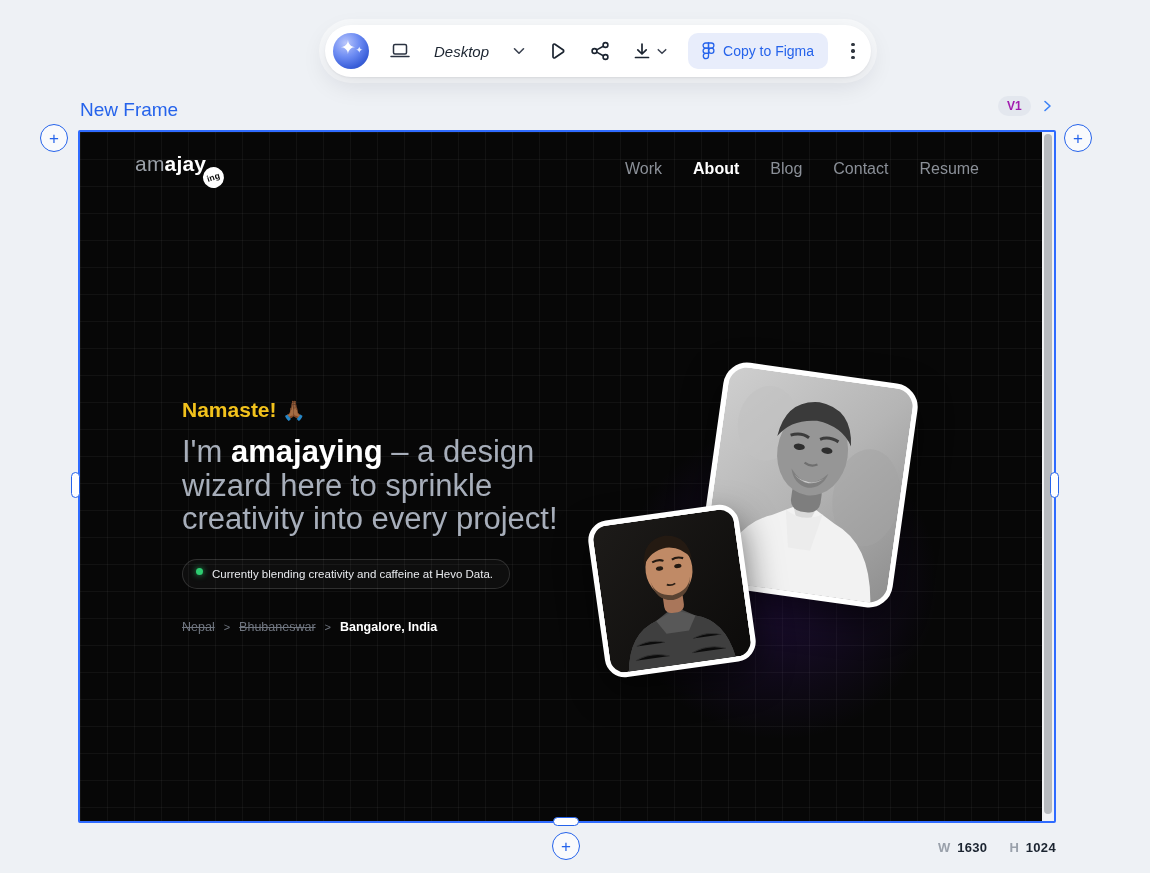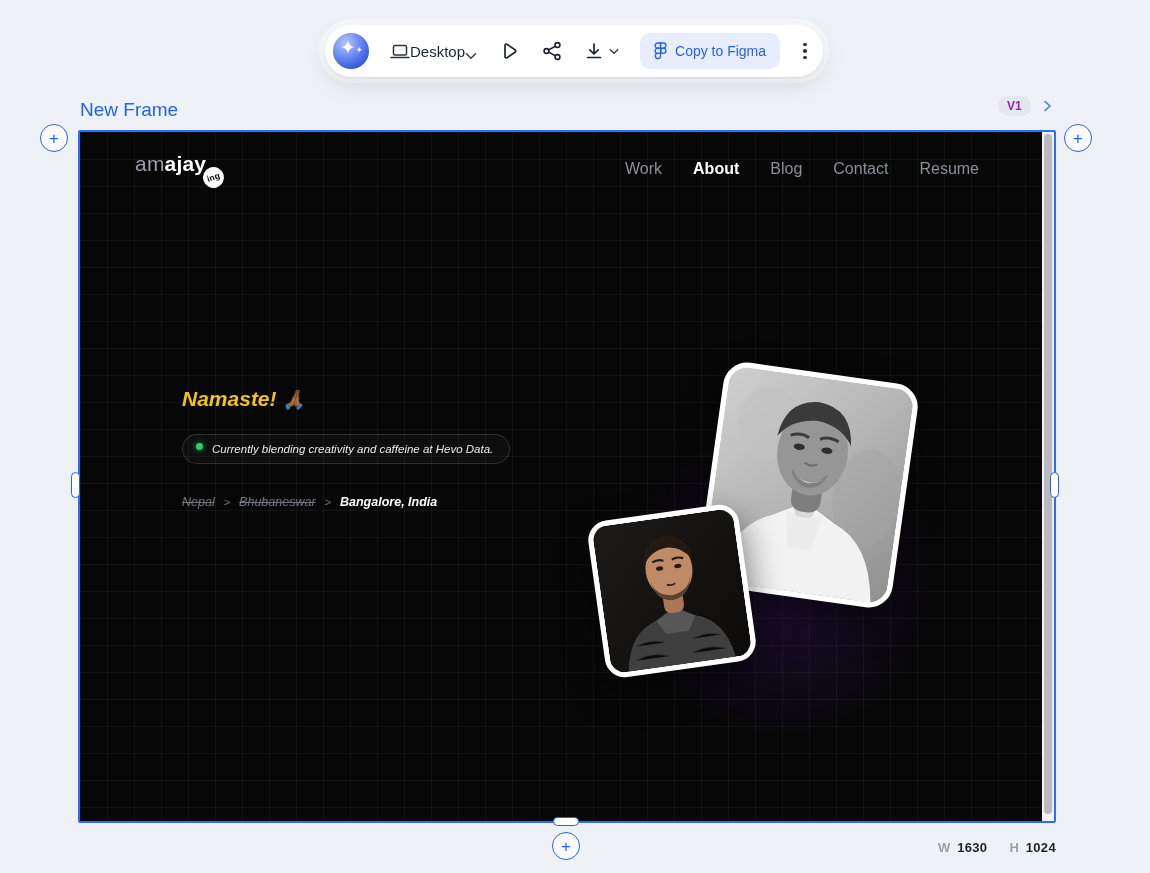--- a/index.html
+++ b/index.html
@@ -20,21 +20,21 @@
     box-shadow:0 1px 2px rgba(16,24,40,.06), 0 8px 24px rgba(16,24,40,.10), 0 0 0 6px rgba(255,255,255,.55);
     z-index:20;
   }
   .sphere {
     width:36px; height:36px; border-radius:50%;
     background:radial-gradient(circle at 35% 28%, #b9c6fb 0%, #6d8cf3 40%, #3a5fd9 72%, #2646b0 100%);
     position:relative; flex:0 0 auto;
   }
   .sphere .spark-big { position:absolute; left:7px; top:5px; color:#fff; font-size:19px; line-height:1; }
   .sphere .spark-small { position:absolute; right:6px; top:13px; color:#eaf0ff; font-size:9px; line-height:1; }
-  .device-group { display:flex; align-items:flex-end; gap:0; cursor:pointer; }
+  .device-group { display:flex; align-items:center; gap:24px; cursor:pointer;font-style:italic; }
   .device-label { font-size:15px; color:#1b2430; }
   .icon-btn { display:flex; align-items:center; justify-content:center; cursor:pointer; }
   .chev { stroke:#3a4150; }
   .figma-btn {
     display:flex; align-items:center; gap:8px;
     background:#e8edfb; color:#2563eb;
     border:none; border-radius:10px;
     height:36px; padding:0 14px;
     font-size:14px; font-family:"Liberation Sans",sans-serif;
     cursor:pointer;
@@ -111,21 +111,21 @@
     display:inline-block; width:21px; height:21px; border-radius:50%;
     background:#ffffff; color:#0a0a0a; font-size:8.5px; font-weight:bold;
     text-align:center; line-height:21px; vertical-align:-9px; margin-left:-3px;
     transform:rotate(-18deg);
   }
   .site-nav { position:absolute; right:63px; top:28px; display:flex; gap:31px; }
   .site-nav span { font-size:16px; color:#8b9098; cursor:pointer; }
   .site-nav span.active { color:#ffffff; font-weight:bold; }
 
   
-  .hero { position:absolute; left:102px; top:255px; width:400px;font-style:italic; }
+  .hero { position:absolute; left:102px; top:266px; width:400px; }
   .greeting { font-size:21px; font-weight:bold; color:#f2c21c; }
   .greeting .emoji { font-size:19px; margin-left:6px; }
   .headline {
     margin-top:13px; font-size:31px; line-height:33.5px;
     color:#a7aeba; font-weight:400; width:392px;
   }
   .headline .hl-name { color:#ffffff; font-weight:bold; }
   .status-pill {
     margin-top:23px; display:inline-flex; gap:9px;
     border:1px solid rgba(255,255,255,.14); background:rgba(255,255,255,.03);
@@ -239,20 +239,23 @@
         <span class="active">About</span>
         <span>Blog</span>
         <span>Contact</span>
         <span>Resume</span>
       </nav>
     </div>
 
     <div class="hero">
       <div class="greeting">
         <span>Namaste!</span><span class="emoji">🙏🏾</span>
+      </div>
+      <div class="headline">
+        <span>I'm </span><span class="hl-name">amajaying</span><span> – a design wizard here to sprinkle creativity into every project!</span>
       </div>
       <div class="status-pill">
         <span class="status-dot"></span>
         <span class="status-text">Currently blending creativity and caffeine at Hevo Data.</span>
       </div>
       <div class="crumbs">
         <span class="crumb-old">Nepal</span>
         <span class="crumb-sep">&gt;</span>
         <span class="crumb-old">Bhubaneswar</span>
         <span class="crumb-sep">&gt;</span>

